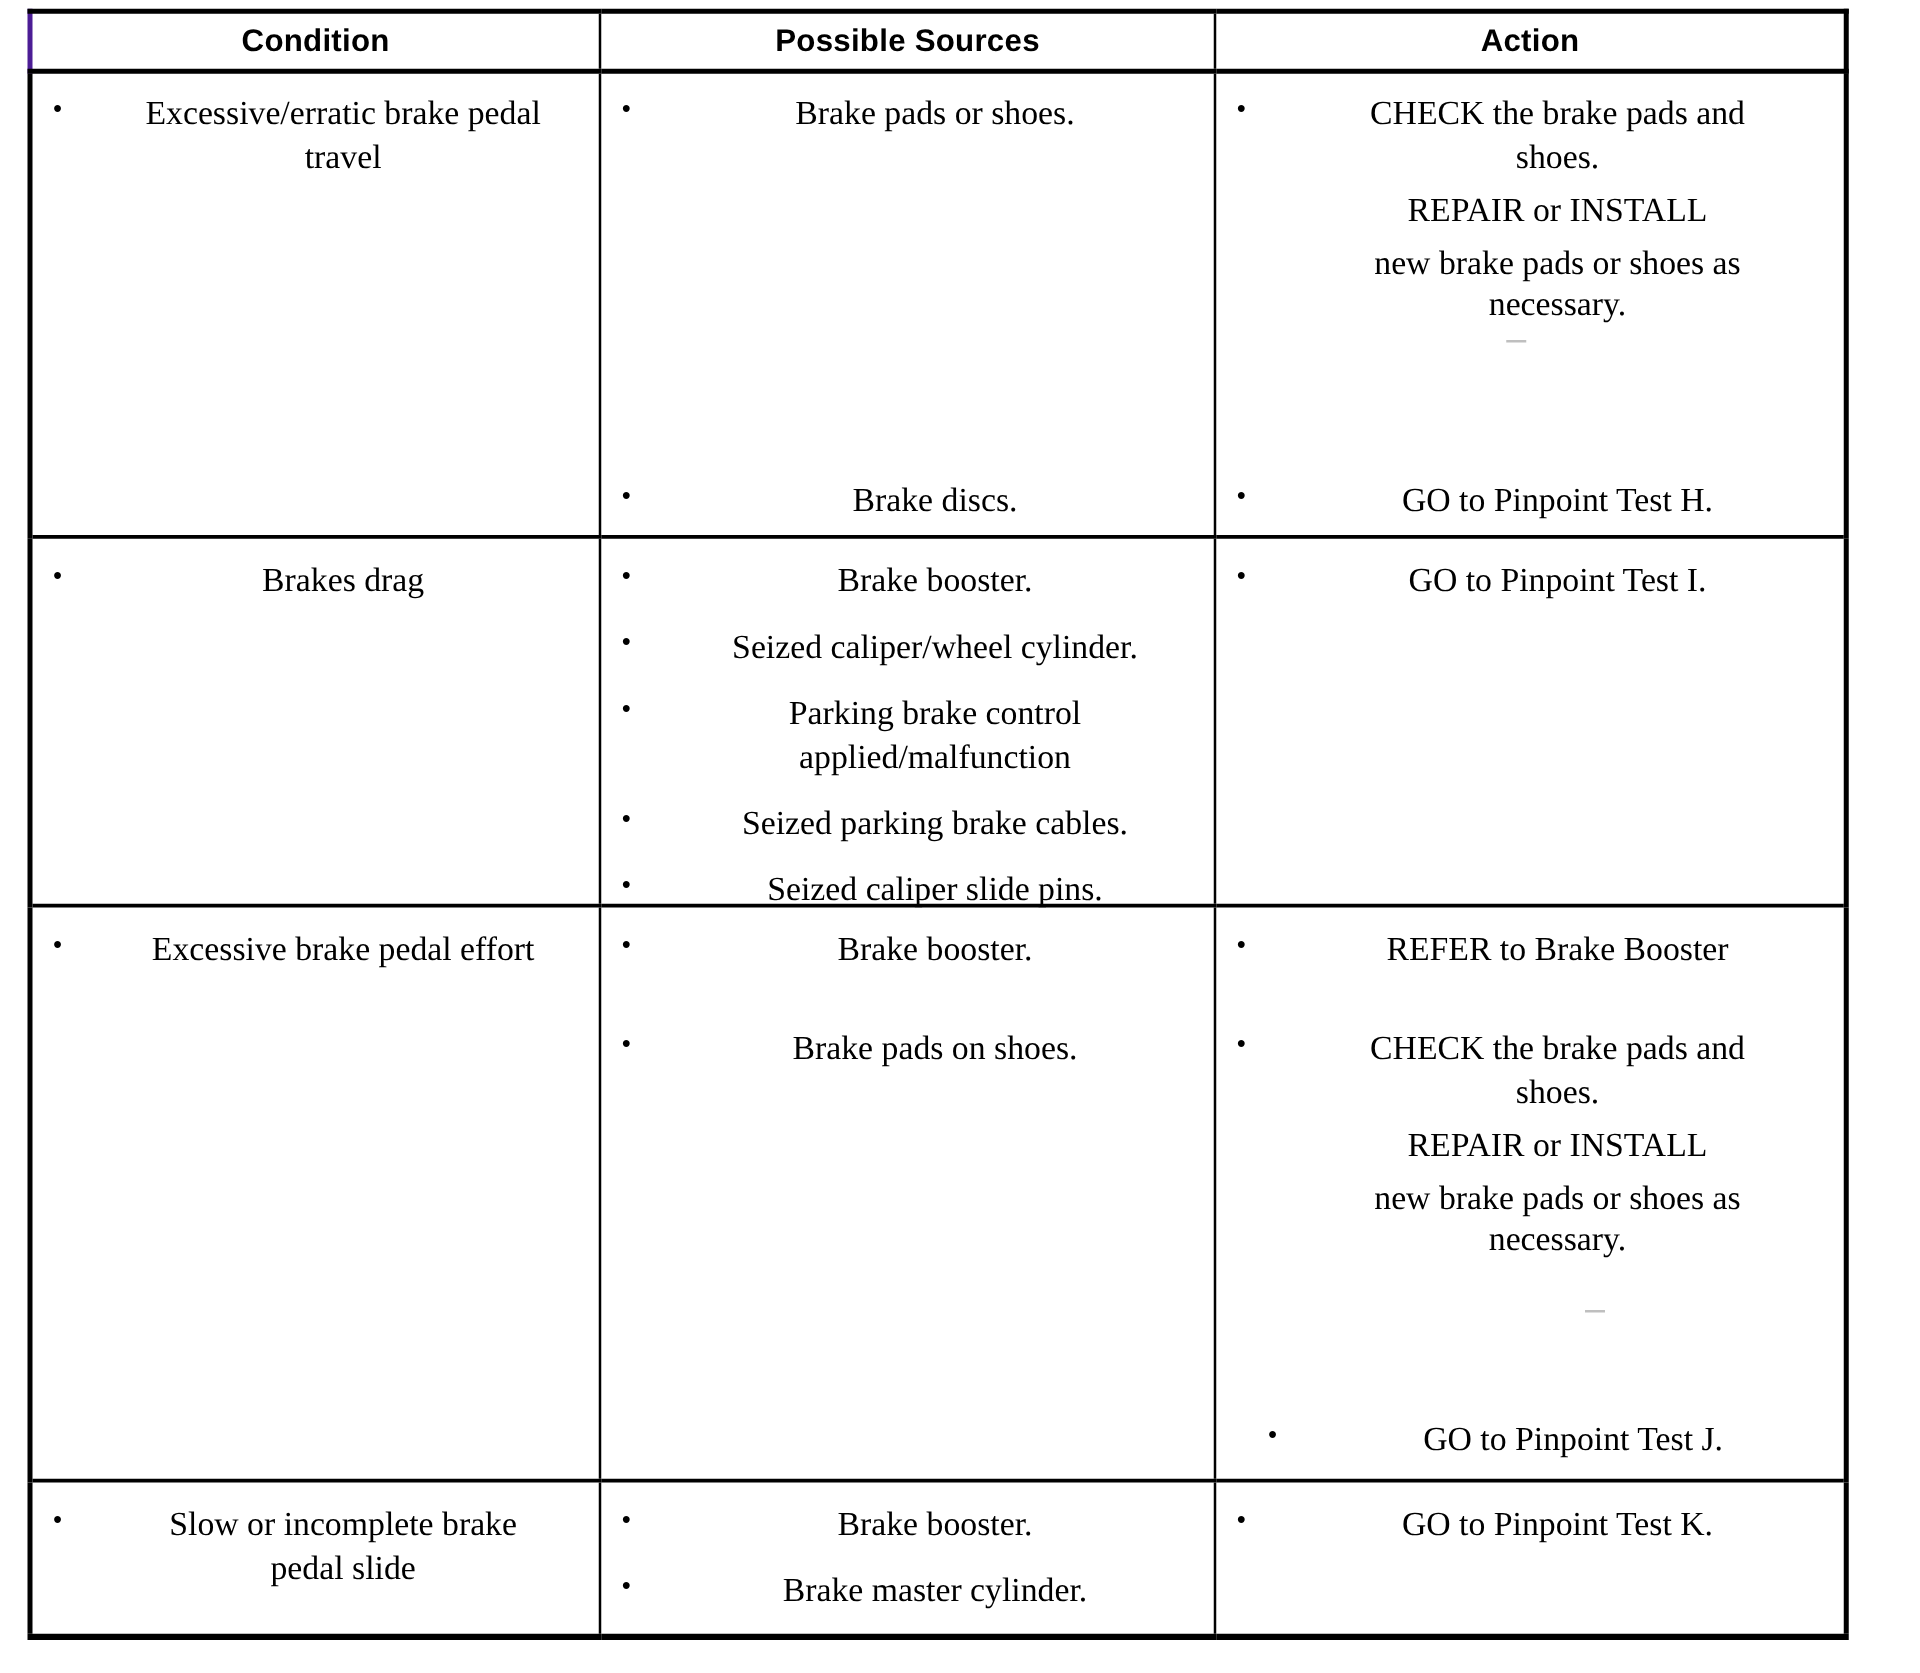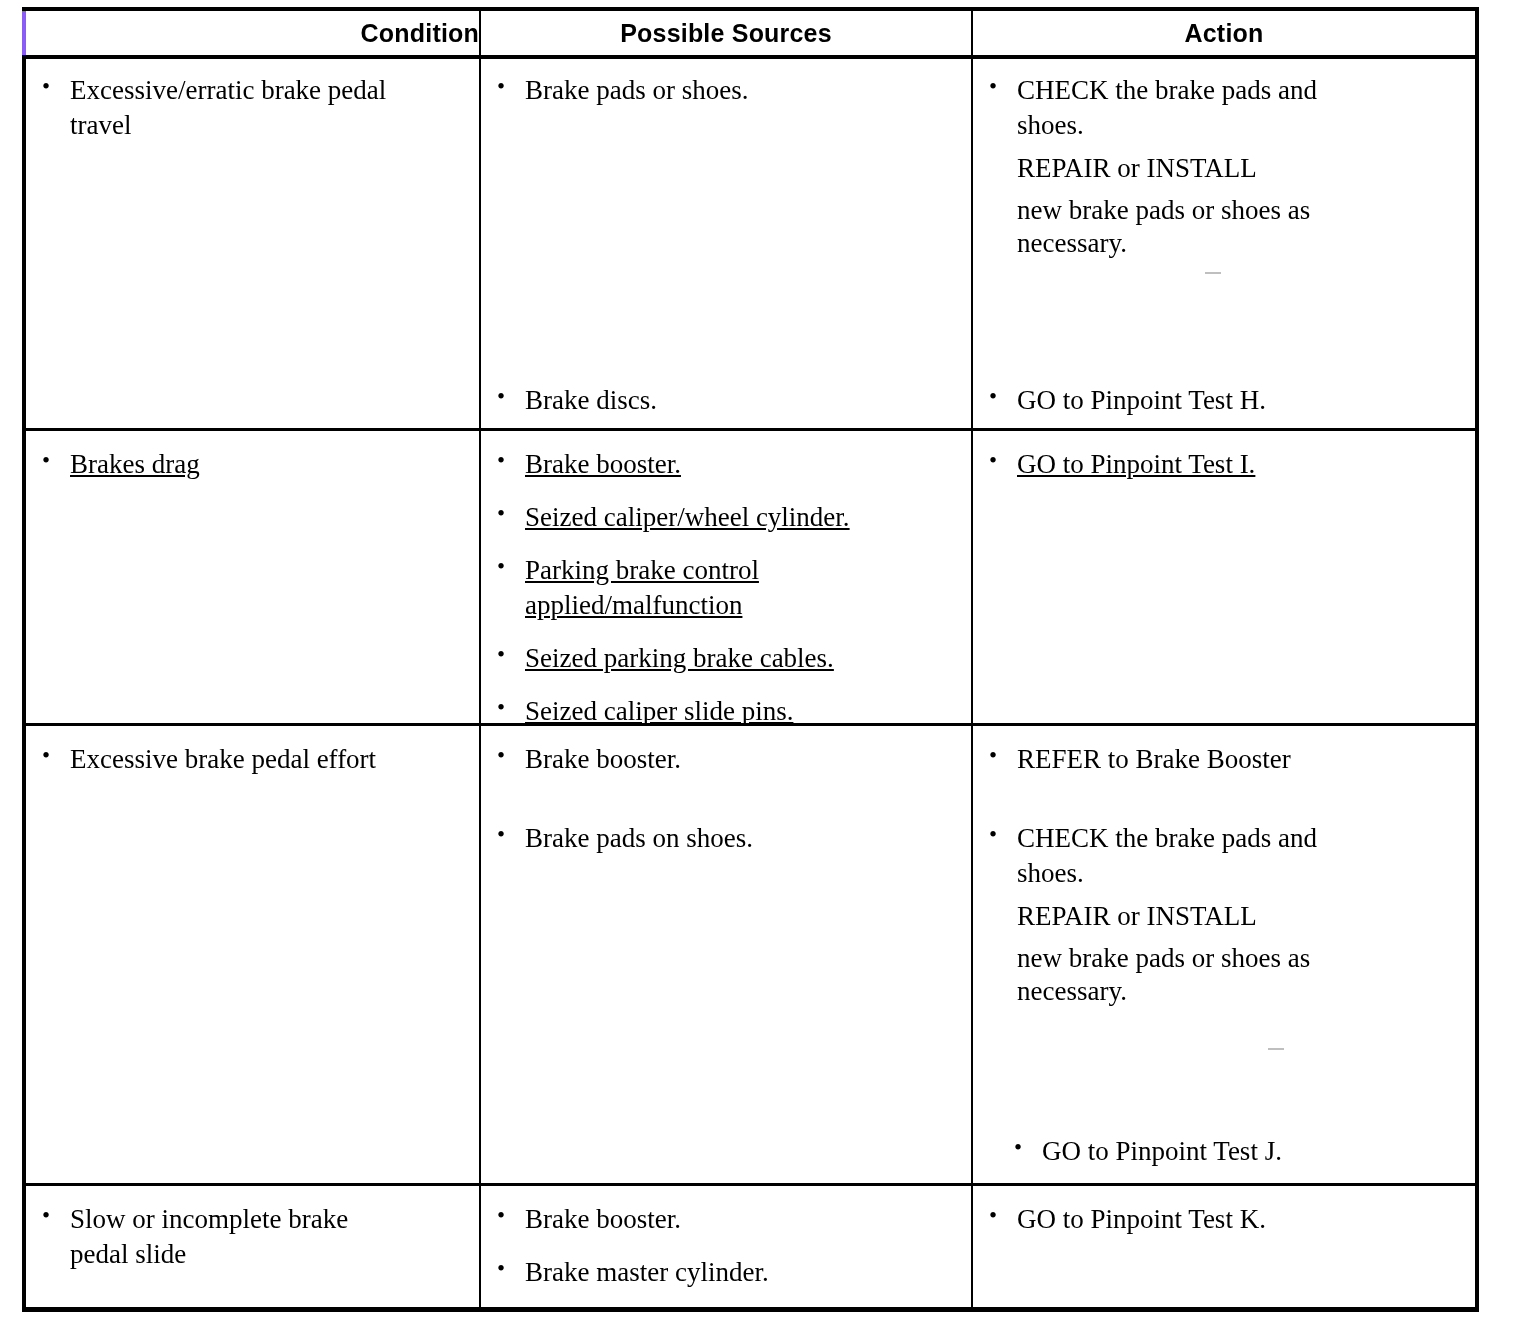--- a/index.html
+++ b/index.html
@@ -45,30 +45,31 @@
     font-weight: bold;
     font-size: 25px;
     letter-spacing: 0.2px;
     text-align: center;
     vertical-align: middle;
     border-top: 4px solid #000;
     border-bottom: 4px solid #000;
     border-left: 2px solid #000;
     border-right: 2px solid #000;
   }
-  .tbl thead th.first { border-left: 4px solid #8b5cf6; text-align: right; }
+  .tbl thead th.first { border-left: 4px solid #4c1d95; }
   .tbl thead th.last  { border-right: 4px solid #000; }
 
   
   .tbl tbody td {
     padding: 0;
     vertical-align: top;
     border-left: 2px solid #000;
     border-right: 2px solid #000;
     border-bottom: 3px solid #000;
+    text-align: center;
   }
   .tbl tbody td.first { border-left: 4px solid #000; }
   .tbl tbody td.last  { border-right: 4px solid #000; }
   .tbl tbody tr.last-row td { border-bottom: 5px solid #000; }
 
   
   .cell {
     position: relative;
     box-sizing: border-box;
   }
@@ -94,21 +95,21 @@
   .bi .ln.tight { line-height: 1.16; margin-top: 10px; }
 
   
   .pad-t-14 { padding-top: 14px; }
   .pad-t-16 { padding-top: 16px; }
   .sp-18 { height: 18px; }
   .sp-44 { height: 44px; }
 
   
   tr.r1 td .cell { height: 369px; }
-  tr.r2 td .cell { height: 292px; text-decoration: underline; }
+  tr.r2 td .cell { height: 292px; }
   tr.r3 td .cell { height: 457px; }
   tr.r4 td .cell { height: 121px; }
 
   
   .bottom {
     position: absolute;
     left: 0;
     right: 0;
     bottom: 10px;
   }

